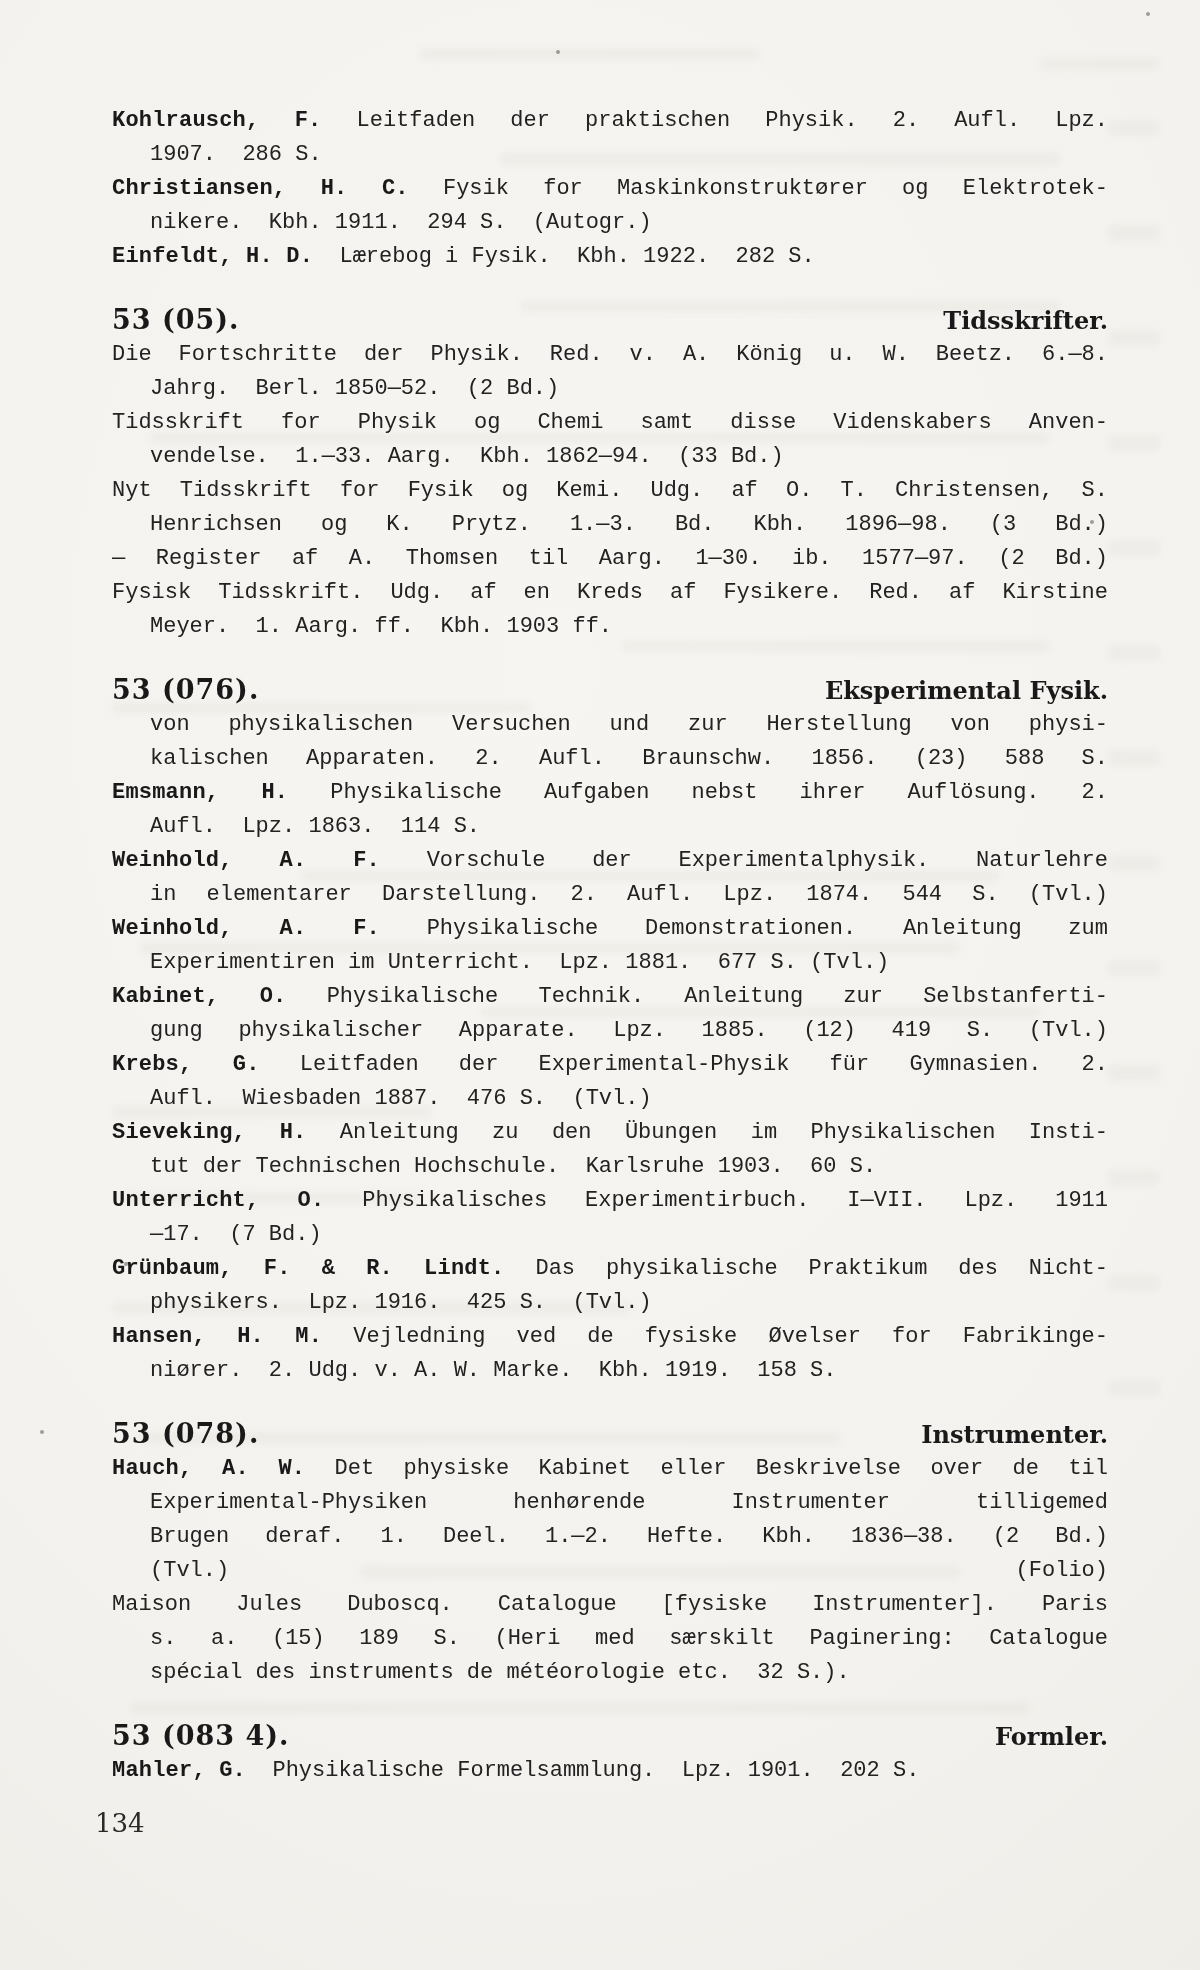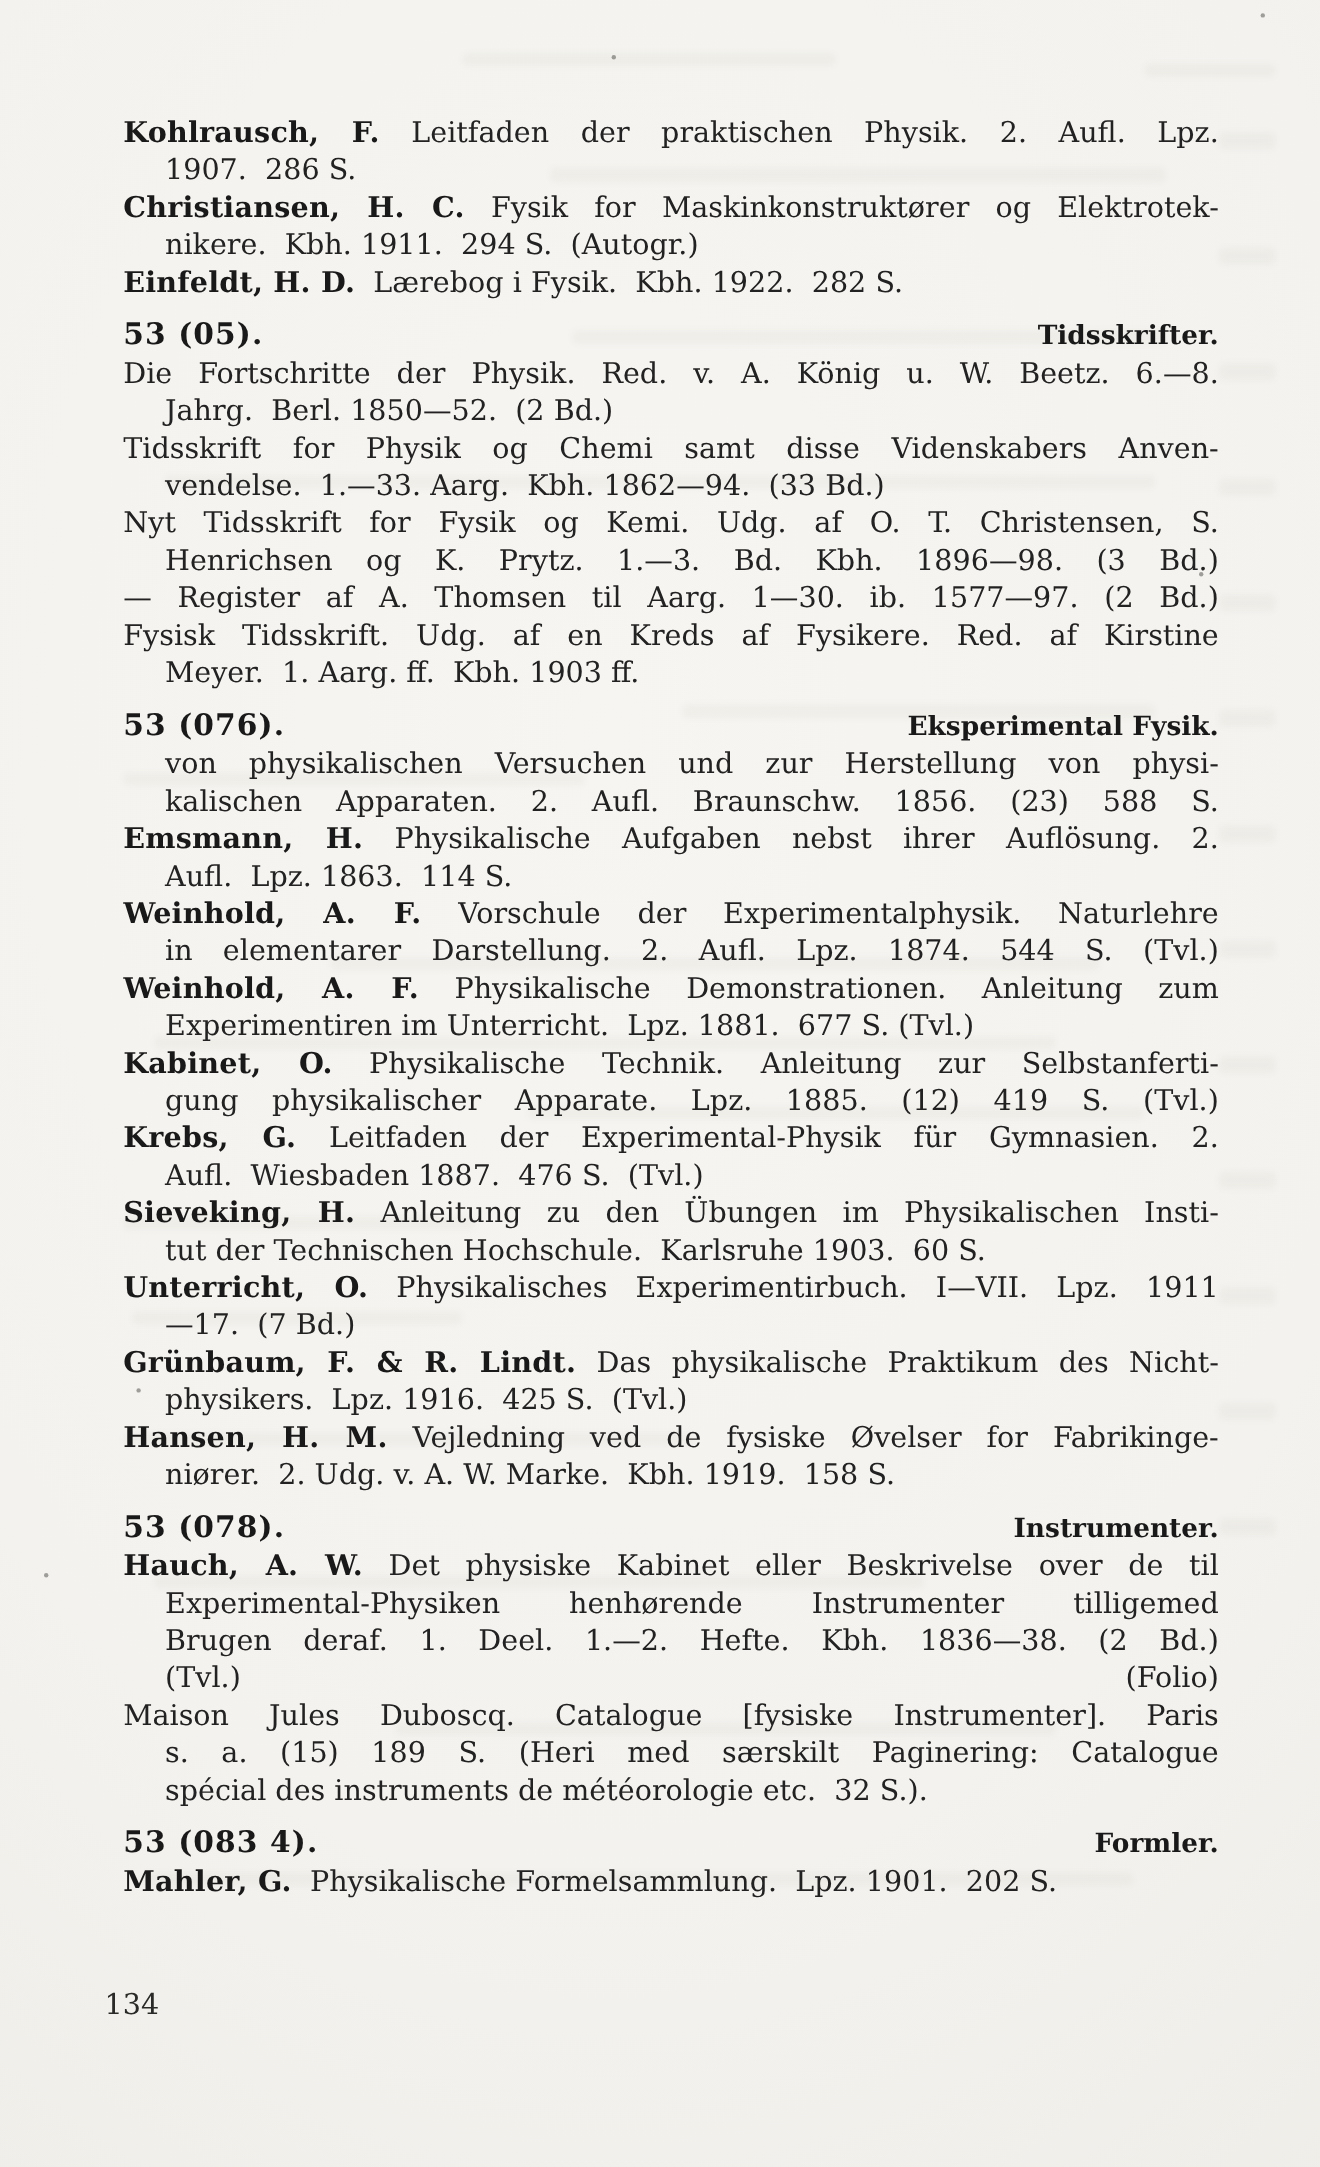--- a/index.html
+++ b/index.html
@@ -35,40 +35,41 @@
   .textblock {
     position: absolute;
     left: 112px;
     top: 104px;
     width: 996px;
   }
   .line {
     position: relative;
     height: 34px;
     line-height: 34px;
-    font-size: 26px;
+    font-size: 22px;
     white-space: pre-wrap;
     overflow: hidden;
+    font-family: Liberation Mono, monospace;
   }
   .line.j {
     white-space: normal;
     text-align: justify;
     text-align-last: justify;
   }
   .line.j::after { content: ""; display: inline-block; width: 100%; }
   .line.i1 { padding-left: 38px; }
   .line b { font-weight: bold; letter-spacing: 0.2px; color: #1a1919; }
   .rightnote { position: absolute; right: 0; top: 0; }
   .section {
     display: flex;
     justify-content: space-between;
     align-items: baseline;
     height: 36px;
     line-height: 36px;
-    margin-top: 13px;
+    margin-top: 28px;
     font-weight: bold;
     color: #1a1919;
     gap: 39px;
   }
   .section .num { font-size: 27px; letter-spacing: 1px; }
   .section .title { font-size: 24px; }
   .pageno {
     position: absolute;
     top: 1806px;
     left: 95px;

